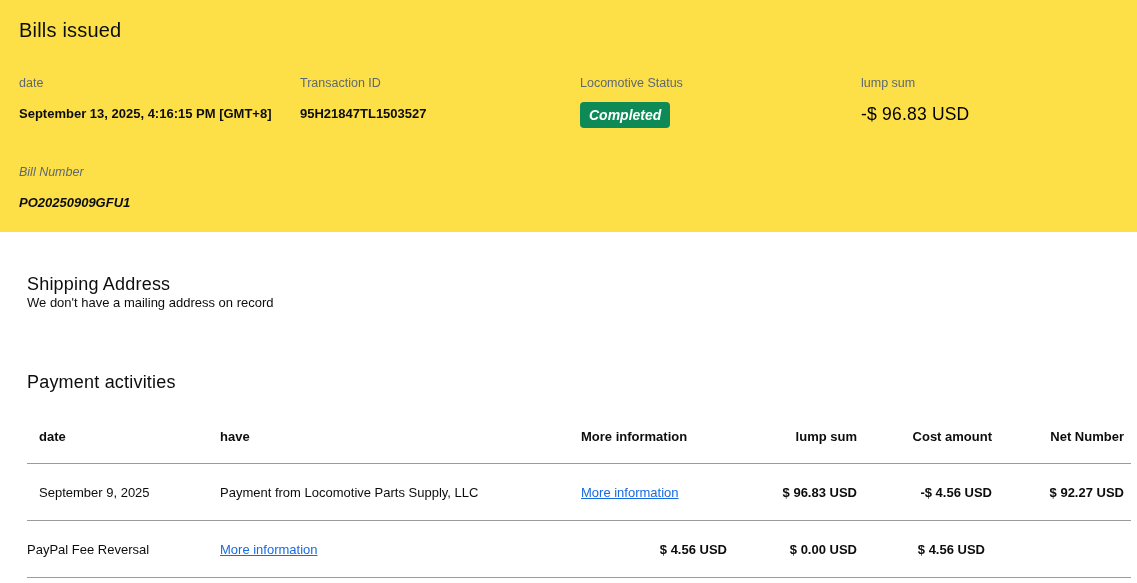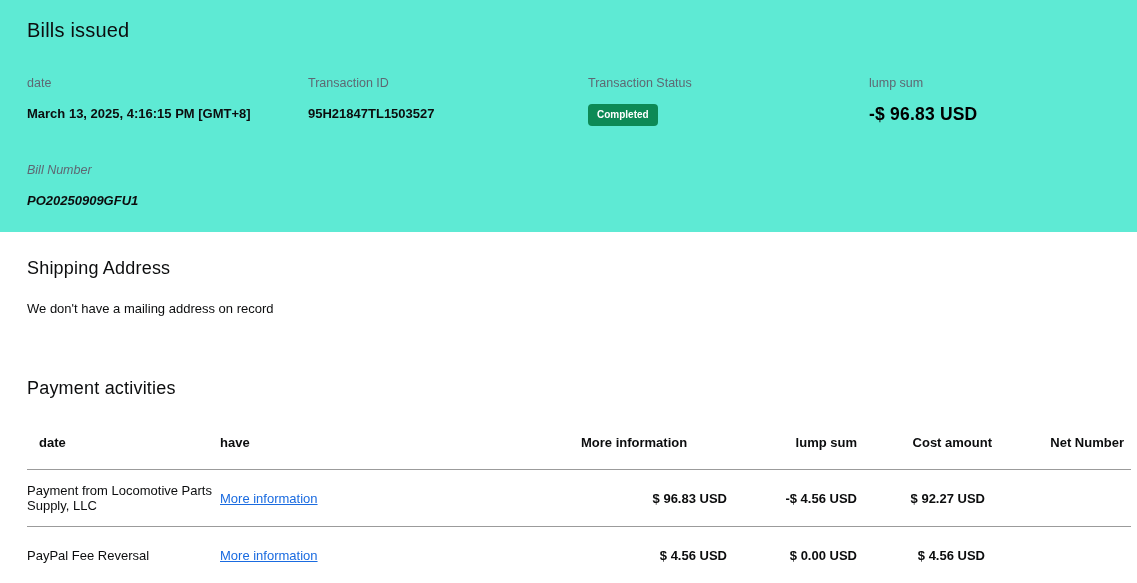--- a/index.html
+++ b/index.html
@@ -5,23 +5,23 @@
   * { box-sizing: border-box; margin: 0; padding: 0; }
   html, body { width: 1137px; height: 583px; }
   body {
     font-family: "Liberation Sans", sans-serif;
     background: #ffffff;
     color: #0c0d0e;
     overflow: hidden;
   }
   
   .header-band {
-    background: #5eead4;
+    background: #fde047;
     height: 232px;
-    padding: 19px 27px 0;
+    padding: 19px 19px 0;
   }
   .page-title {
     font-size: 20px;
     font-weight: 400;
     color: #0c0d0e;
     letter-spacing: .2px;
     margin-bottom: 34px;
   }
   .fields-grid {
     display: grid;
@@ -35,48 +35,49 @@
   }
   .field-value {
     font-size: 13px;
     font-weight: 600;
     color: #0c0d0e;
   }
   .status-badge {
     display: inline-block;
     background: #0d8a56;
     color: #ffffff;
-    font-size: 10px;
+    font-size: 14px;
     font-weight: 700;
     line-height: 1;
     padding: 6px 9px 6px;
     border-radius: 4px;
     margin-top: -2px;
+    font-style: italic;
   }
   .amount-big {
     font-size: 17.5px;
-    font-weight: 700;
+    font-weight: 400;
     color: #000;
     letter-spacing: .2px;
   }
   .bill-row { margin-top: 37px; font-style: italic; }
 
   
   .section { padding: 0 27px; }
   .section-title {
     font-size: 18px;
     font-weight: 400;
     color: #0c0d0e;
     letter-spacing: .2px;
+    margin-top: 16px;
   }
   .shipping-title { padding-top: 26px; }
   .shipping-msg {
     font-size: 13px;
     color: #0c0d0e;
-    margin-top: 22px;
   }
   .trading-title { margin-top: 62px; }
 
   
   .table {
     margin: 17px 6px 0 27px;
     width: 1104px;
   }
   .trow {
     display: grid;
@@ -100,28 +101,28 @@
 </style>
 </head>
 <body>
 
 <div class="header-band">
   <h1 class="page-title">Bills issued</h1>
 
   <div class="fields-grid">
     <div class="field">
       <span class="field-label">date</span>
-      <span class="field-value">March 13, 2025, 4:16:15 PM [GMT+8]</span>
+      <span class="field-value">September 13, 2025, 4:16:15 PM [GMT+8]</span>
     </div>
     <div class="field">
       <span class="field-label">Transaction ID</span>
       <span class="field-value">95H21847TL1503527</span>
     </div>
     <div class="field">
-      <span class="field-label">Transaction Status</span>
+      <span class="field-label">Locomotive Status</span>
       <span class="status-badge">Completed</span>
     </div>
     <div class="field">
       <span class="field-label">lump sum</span>
       <span class="amount-big">-$ 96.83 USD</span>
     </div>
   </div>
 
   <div class="field bill-row">
     <span class="field-label">Bill Number</span>
@@ -142,20 +143,21 @@
   <div class="trow thead">
     <div class="tcell c1">date</div>
     <div class="tcell c2">have</div>
     <div class="tcell c3">More information</div>
     <div class="tcell c4">lump sum</div>
     <div class="tcell c5">Cost amount</div>
     <div class="tcell c6">Net Number</div>
   </div>
 
   <div class="trow tbody-row">
+    <div class="tcell c1">September 9, 2025</div>
     <div class="tcell c2">Payment from Locomotive Parts Supply, LLC</div>
     <div class="tcell c3"><a class="more-link">More information</a></div>
     <div class="tcell c4">$ 96.83 USD</div>
     <div class="tcell c5">-$ 4.56 USD</div>
     <div class="tcell c6">$ 92.27 USD</div>
   </div>
 
   <div class="trow tbody-row">
     <div class="tcell c2">PayPal Fee Reversal</div>
     <div class="tcell c3"><a class="more-link">More information</a></div>

